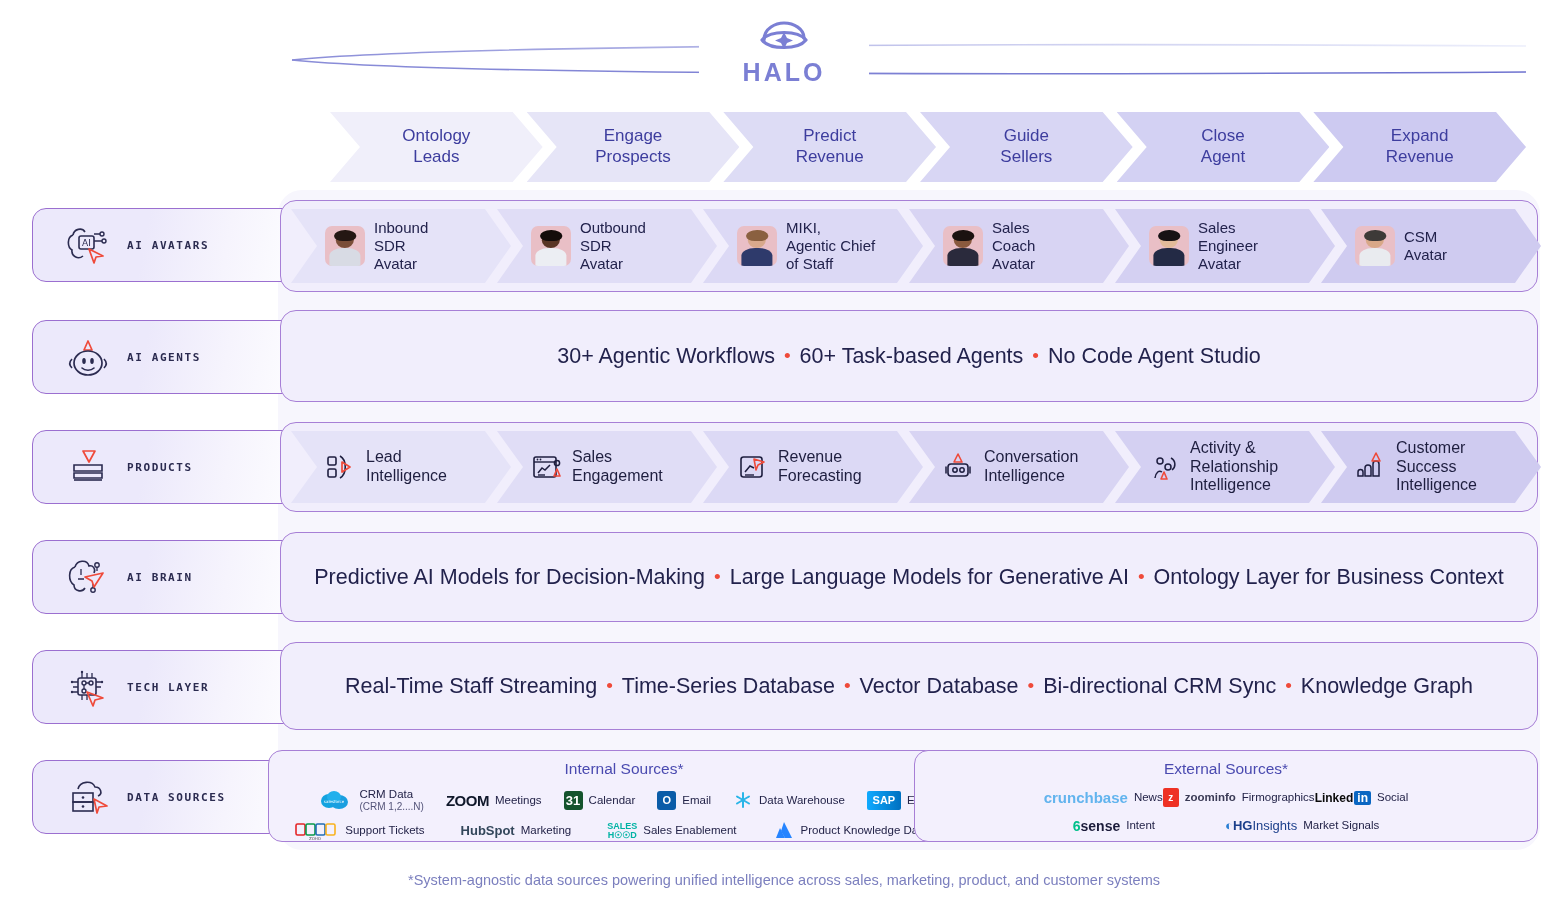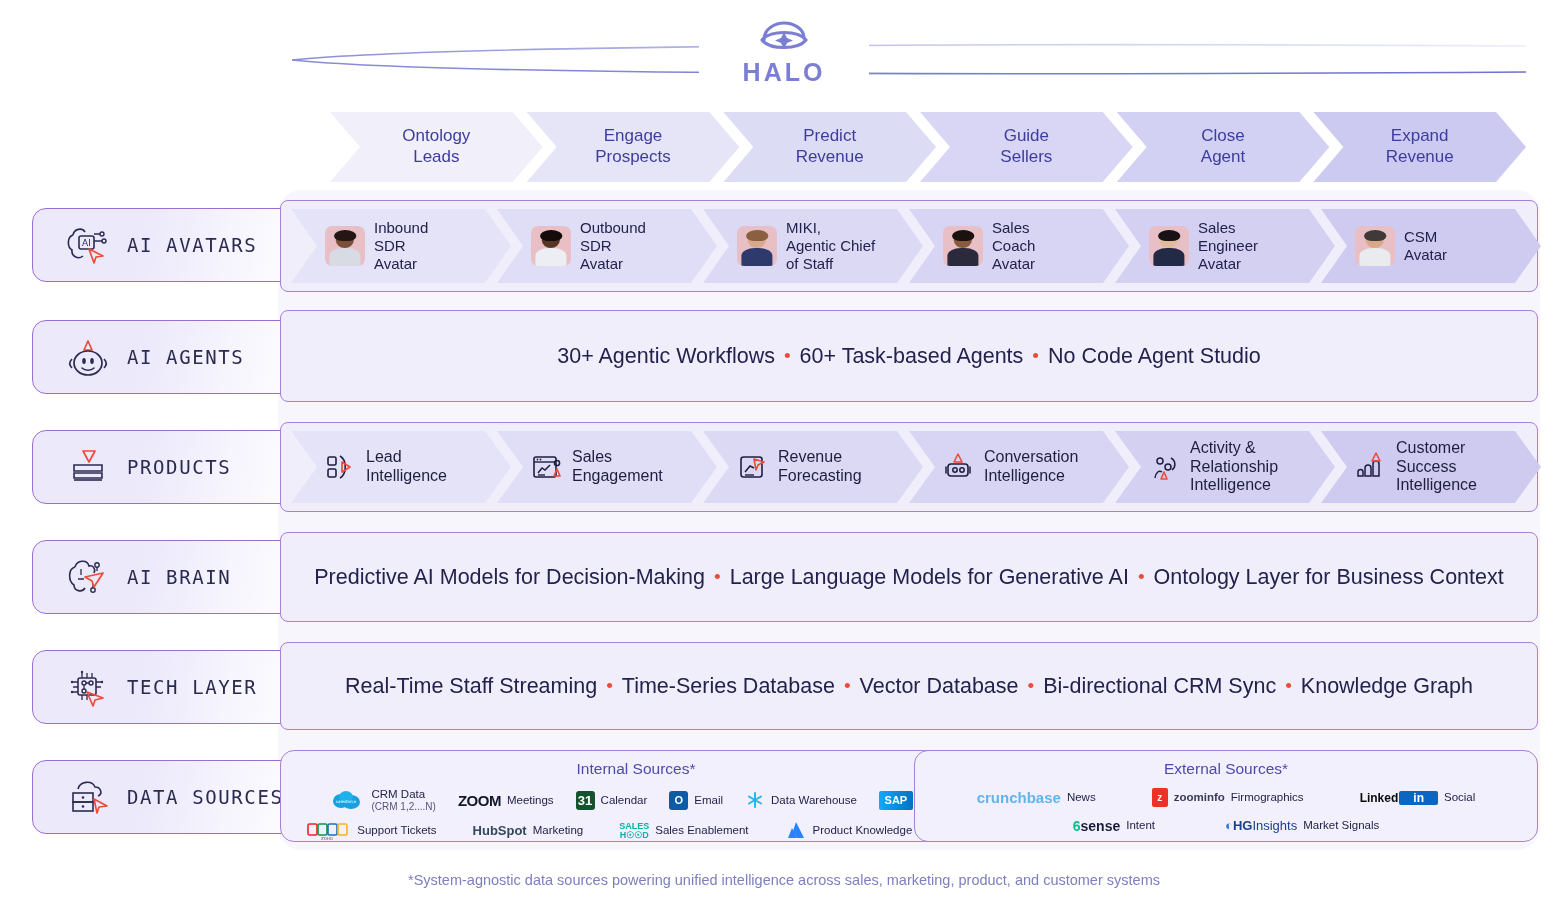--- a/index.html
+++ b/index.html
@@ -55,29 +55,29 @@
 
   
   .label-pill {
     position: absolute; left: 32px; width: 268px; height: 74px;
     border: 1.4px solid #9b6fd0; border-radius: 14px;
     background: linear-gradient(100deg, #ece9fb 0%, #ece9fb 42%, #f6f4fd 72%, #fdfdff 100%);
     display: flex; align-items: center; padding-left: 32px; gap: 16px;
   }
   .label-pill .ptxt {
     font-family: "DejaVu Sans Mono", monospace;
-    font-size: 19px; font-weight: 400; letter-spacing: 1.6px; color: #2b2b50;
+    font-size: 11px; font-weight: 700; letter-spacing: 1.6px; color: #2b2b50;
     white-space: nowrap;
   }
   .pill-icon { width: 46px; height: 44px; flex: none; }
 
   
   .panel {
     position: absolute; left: 280px; width: 1258px;
-    border: 1.4px solid #a77fd6; border-radius: 8px;
+    border: 1.4px solid #a77fd6; border-radius: 16px;
     background: #f1eefc;
   }
   .panel.flat {
     display: flex; align-items: center; justify-content: center;
     color: #22224c; font-size: 21.5px; white-space: nowrap;
   }
   .dot { color: #ef4a3a; margin: 0 9px; font-size: 19px; vertical-align: 1px; }
 
   
   .chev-strip { position: absolute; inset: 8px 10px; display: flex; }
@@ -469,21 +469,21 @@
       <path d="M13 14 C15 6,27 5,30 12 C36 12,38 19,33 21" fill="none" stroke="#2b2b50" stroke-width="1.6"></path>
       <rect x="8" y="18" width="20" height="9" fill="none" stroke="#2b2b50" stroke-width="1.6"></rect>
       <rect x="8" y="27" width="20" height="9" fill="none" stroke="#2b2b50" stroke-width="1.6"></rect>
       <circle cx="18" cy="22.5" r="1.3" fill="#2b2b50"></circle>
       <circle cx="18" cy="31.5" r="1.3" fill="#2b2b50"></circle>
       <path d="M29 24 L42 31 L34 32 L32 38 Z" fill="none" stroke="#ef4a3a" stroke-width="1.7" stroke-linejoin="round"></path>
     </svg>
     <div class="ptxt">DATA SOURCES</div>
   </div>
 
-  <div class="ds-box" style="left:280px; top:750px; width:712px; height:92px">
+  <div class="ds-box" style="left:268px; top:750px; width:712px; height:92px">
     <div class="ds-title">Internal Sources*</div>
     <div class="ds-grid">
       <div class="ds-line" style="gap:22px">
         <div class="ds-item">
           <svg width="36" height="20" viewBox="0 0 36 20">
             <ellipse cx="12" cy="11" rx="8" ry="7" fill="#13a3e0"></ellipse>
               <ellipse cx="22" cy="12" rx="9" ry="7" fill="#1a9fe0"></ellipse>
             <ellipse cx="17" cy="7" rx="7" ry="6" fill="#22b0ec"></ellipse>
             <text x="17" y="13" font-size="4" fill="#fff" text-anchor="middle" font-family="DejaVu Sans, sans-serif">salesforce</text>
           </svg>
@@ -548,33 +548,33 @@
           </svg>
           <div class="ds-name">Product Knowledge Database</div>
         </div>
       </div>
     </div>
   </div>
 
   <div class="ds-box" style="left:914px; top:750px; width:624px; height:92px">
     <div class="ds-title">External Sources*</div>
     <div class="ds-grid">
-      <div class="ds-line" style="gap:56px">
+      <div class="ds-line" style="">
         <div class="ds-item">
           <div class="logo-chip" style="color:#62b4ee;font-size:15px;font-weight:700">crunchbase</div>
           <div class="ds-name">News</div>
         </div>
         <div class="ds-item">
           <div class="logo-chip" style="width:16px;background:#ee3124;color:#fff;border-radius:2px;font-size:10px">z</div>
           <div class="ds-name" style="color:#3a3a55;font-weight:600">zoominfo</div>
           <div class="ds-name">Firmographics</div>
         </div>
         <div class="ds-item">
           <div class="logo-chip" style="color:#0a0a0a;font-size:12px;font-weight:700">
-            Linked<span style="background:#0a66c2;color:#fff;border-radius:2px;padding:0 14px;margin-left:1px">in</span>
+            Linked<span style="background:#0a66c2;color:#fff;border-radius:2px;padding:0 3px;margin-left:1px">in</span>
           </div>
           <div class="ds-name">Social</div>
         </div>
       </div>
       <div class="ds-line" style="gap:70px; margin-top:9px">
         <div class="ds-item">
           <div class="logo-chip" style="color:#1b1b3a;font-size:14px;font-weight:700">
             <span style="color:#00c08b">6</span>sense
           </div>
           <div class="ds-name">Intent</div>

